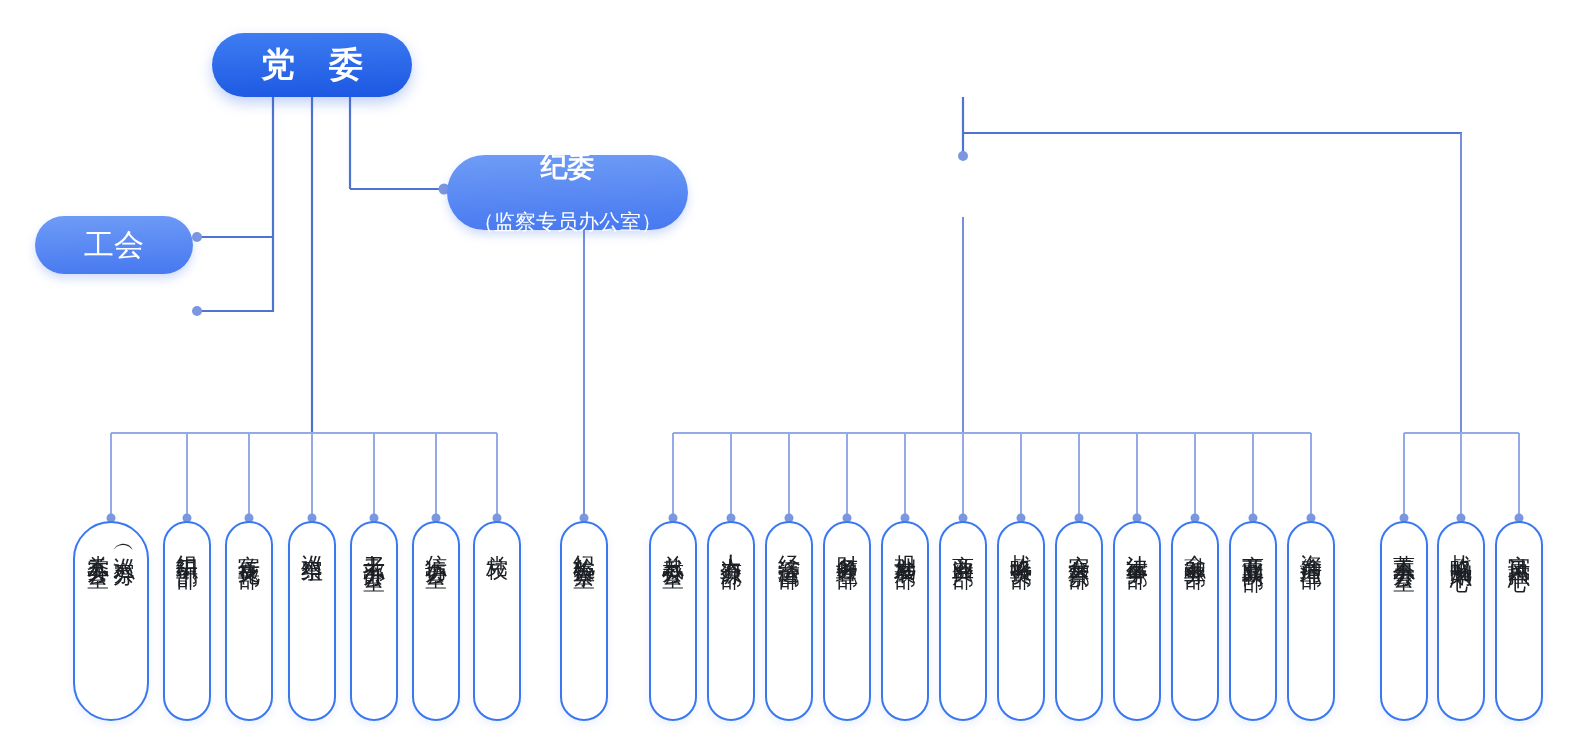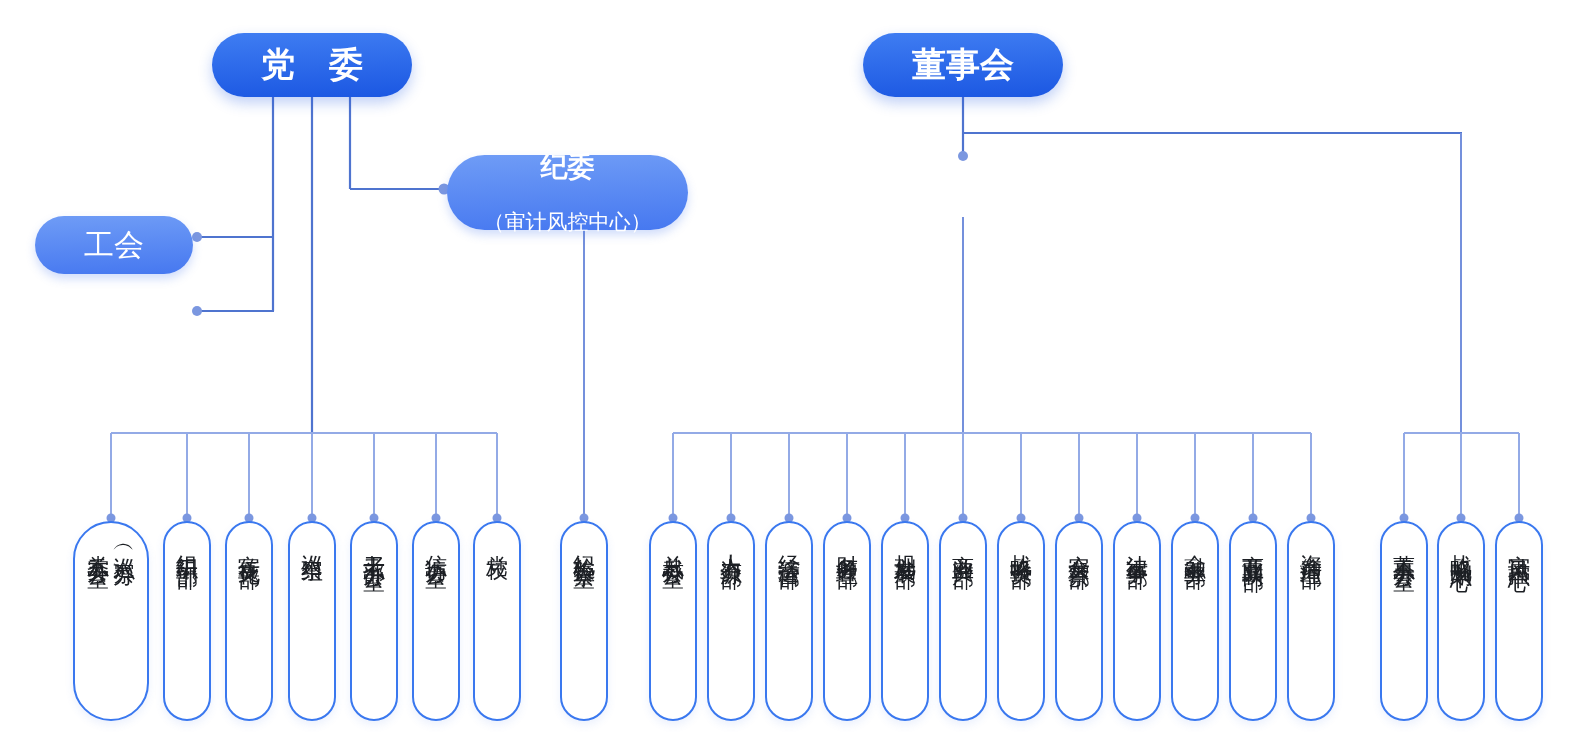--- a/index.html
+++ b/index.html
@@ -109,32 +109,29 @@
       <circle cx="197" cy="237" r="5" fill="#7b97e0"></circle>
       <circle cx="197" cy="311" r="5" fill="#7b97e0"></circle>
       <circle cx="444" cy="189" r="5.5" fill="#7b97e0"></circle>
       <circle cx="963" cy="156" r="5" fill="#7b97e0"></circle>
     </svg>
 
   <div class="node primary" id="box-party">
     <span>党　委</span>
   </div>
 
-  <div class="node primary" id="box-board">
-    <span>董事会</span>
-  </div>
 
   <div class="node secondary" id="box-union">
     <span>工会</span>
   </div>
 
 
   <div class="node secondary" id="box-discipline">
     <span class="disc-main">纪委</span>
-    <span class="disc-sub">（审计风控中心）</span>
+    <span class="disc-sub">（监察专员办公室）</span>
   </div>
 
 
   <div id="group-party-departments">
       <div class="pill" style="left: 73px; width: 76px;">
         <span class="pill-label">党委办公室
 （巡察办）</span>
       </div>
       <div class="pill" style="left: 163px; width: 48px;">
         <span class="pill-label">组织干部部</span>

